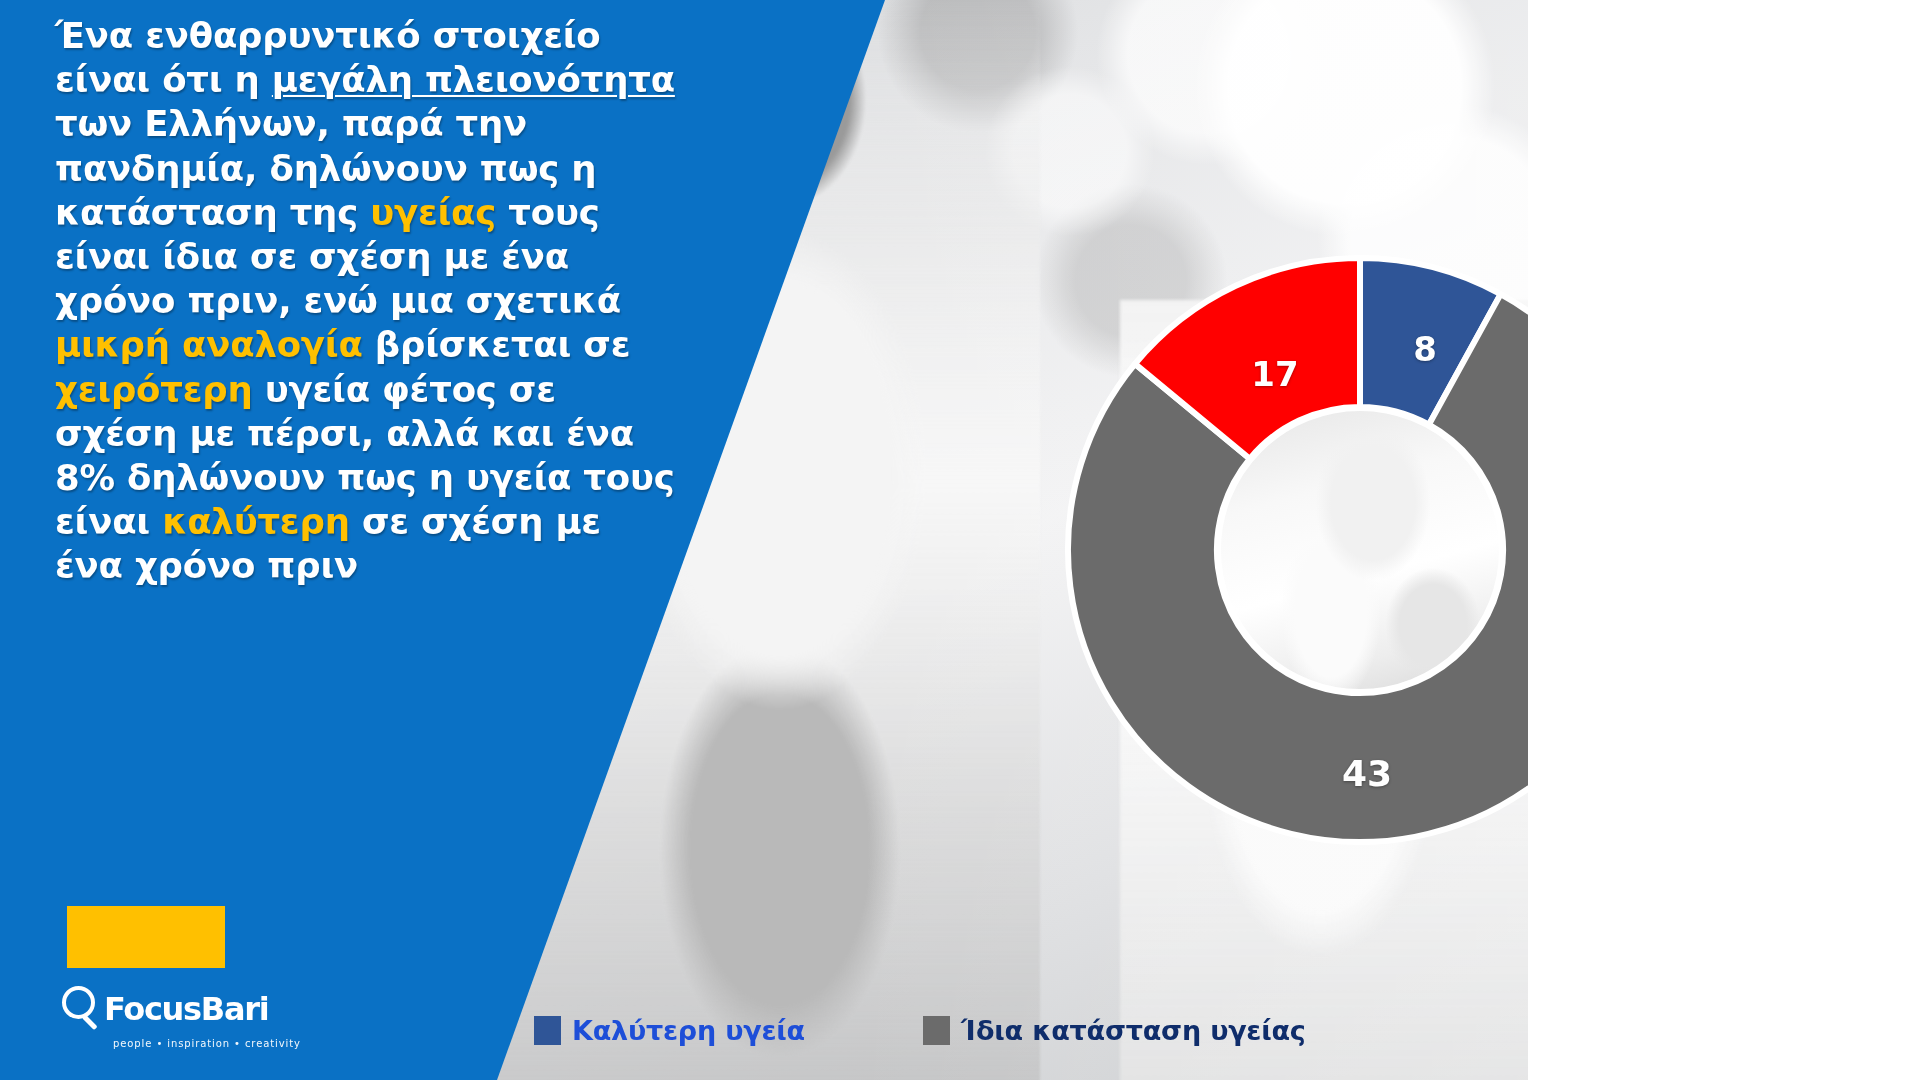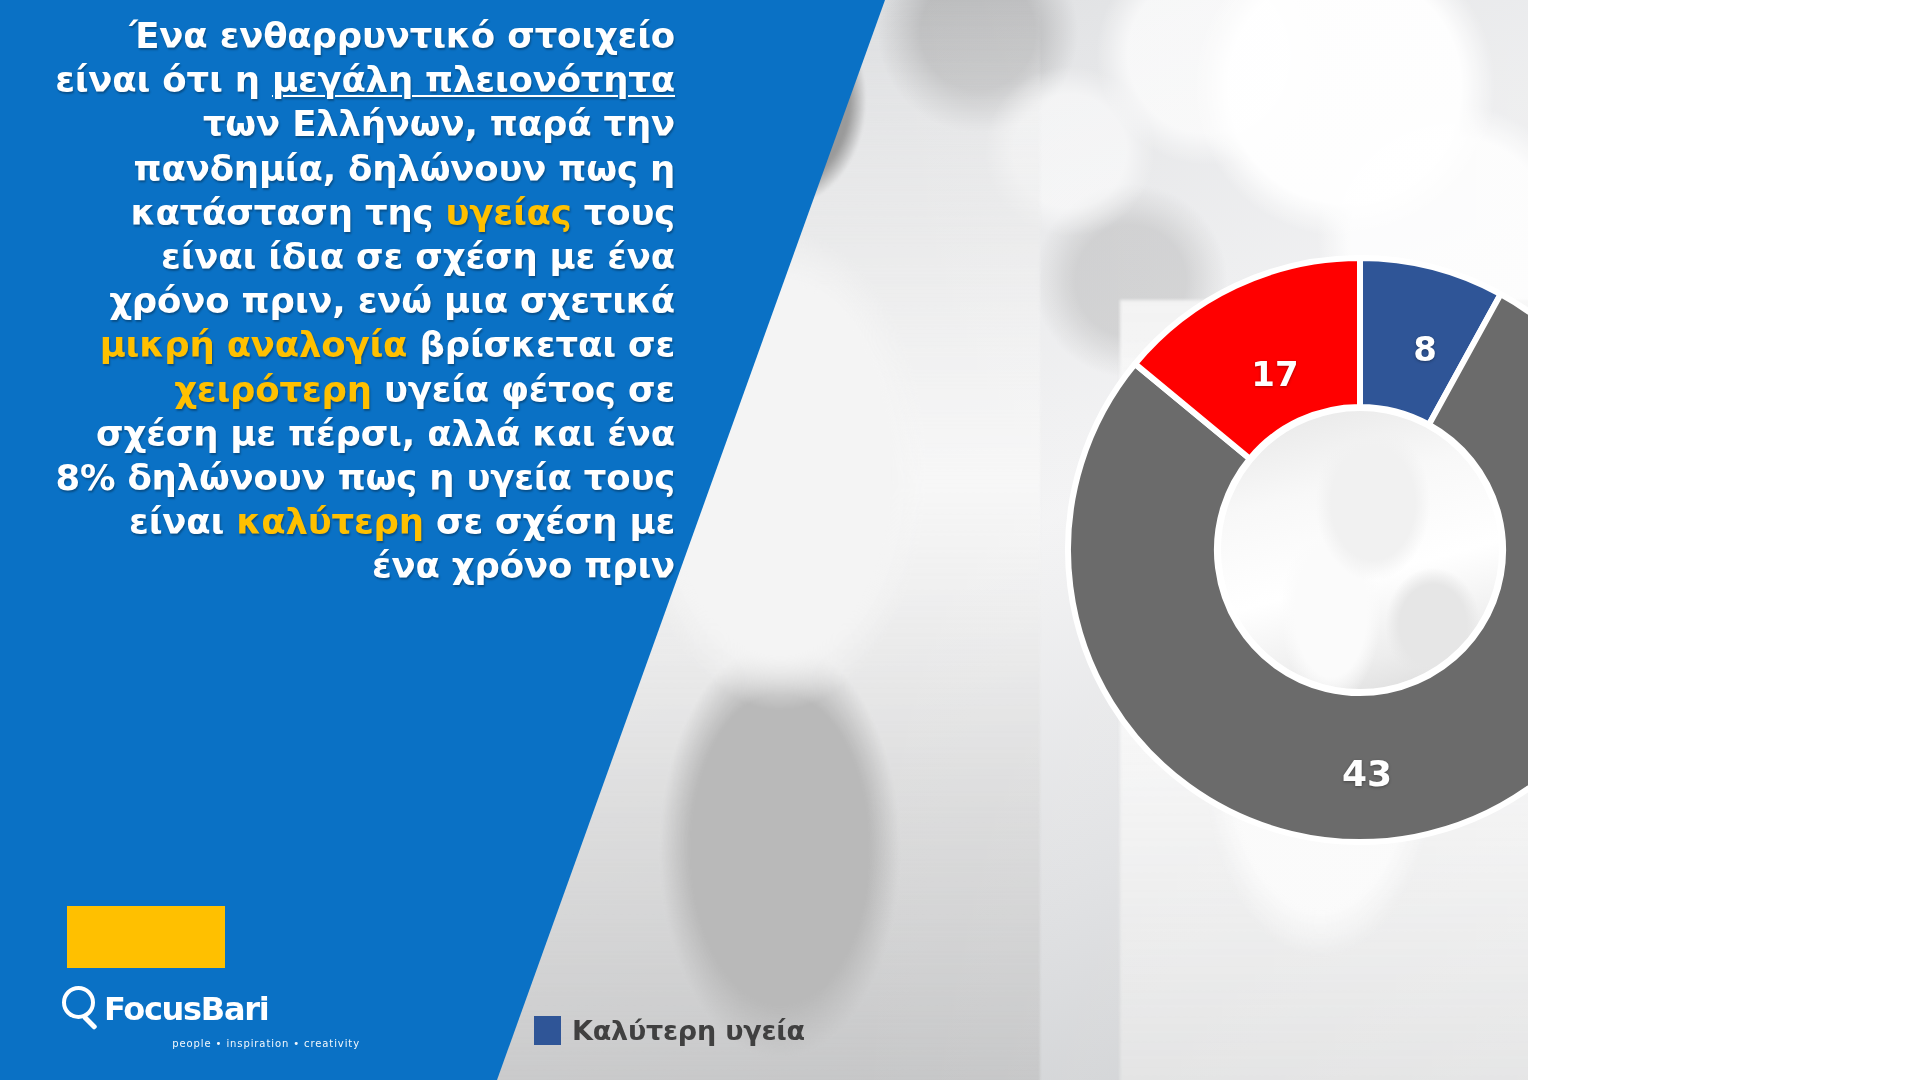--- a/index.html
+++ b/index.html
@@ -2,21 +2,21 @@
 <html><head>
 <meta charset="utf-8">
 <style>
   * { margin:0; padding:0; box-sizing:border-box; }
   html, body {
     width:1920px; height:1080px; overflow:hidden;
     font-family:"DejaVu Sans", sans-serif;
     background:#ffffff;
   }
 
-  #stage { position:relative; width:1528px; height:1080px; overflow:hidden; background:#e9eaec;text-align:right; }
+  #stage { position:relative; width:1528px; height:1080px; overflow:hidden; background:#e9eaec; }
 
   
   .photo-bg { position:absolute; inset:0; overflow:hidden; }
   .bokeh {
     position:absolute; inset:0;
     background:
       radial-gradient(circle at 88% 8%, rgba(255,255,255,.95) 0 7%, rgba(255,255,255,0) 9%),
       radial-gradient(circle at 95% 22%, rgba(255,255,255,.85) 0 6%, rgba(255,255,255,0) 8%),
       radial-gradient(circle at 79% 5%, rgba(255,255,255,.7) 0 5%, rgba(255,255,255,0) 7%),
       radial-gradient(circle at 70% 14%, rgba(255,255,255,.55) 0 4%, rgba(255,255,255,0) 6%),
@@ -165,21 +165,25 @@
     <div class="hole-photo"></div>
 
     <div class="slice-label" id="lbl-8">8</div>
     <div class="slice-label" id="lbl-14">17</div>
     <div class="slice-label" id="lbl-78">43</div>
   </div>
 
   <div class="legend">
     <div class="legend-item" id="leg-0">
       <span class="swatch" id="sw-0" style="background: rgb(47, 85, 151);"></span>
-      <span class="legend-text" style="color: #404040;">Καλύτερη υγεία</span>
+      <span class="legend-text" style="color: #1d4ed8;">Καλύτερη υγεία</span>
+    </div>
+    <div class="legend-item" id="leg-1">
+      <span class="swatch" id="sw-1" style="background: rgb(107, 107, 107);"></span>
+      <span class="legend-text" style="color: rgb(15, 45, 107);">Ίδια κατάσταση υγείας</span>
     </div>
   </div>
 
   <div class="logo">
     <div class="logo-bar" id="logo-bar" style="background: rgb(255, 192, 0);"></div>
     <div class="logo-row">
       <span class="glass">
         <span class="ring"></span>
         <span class="handle"></span>
       </span>

